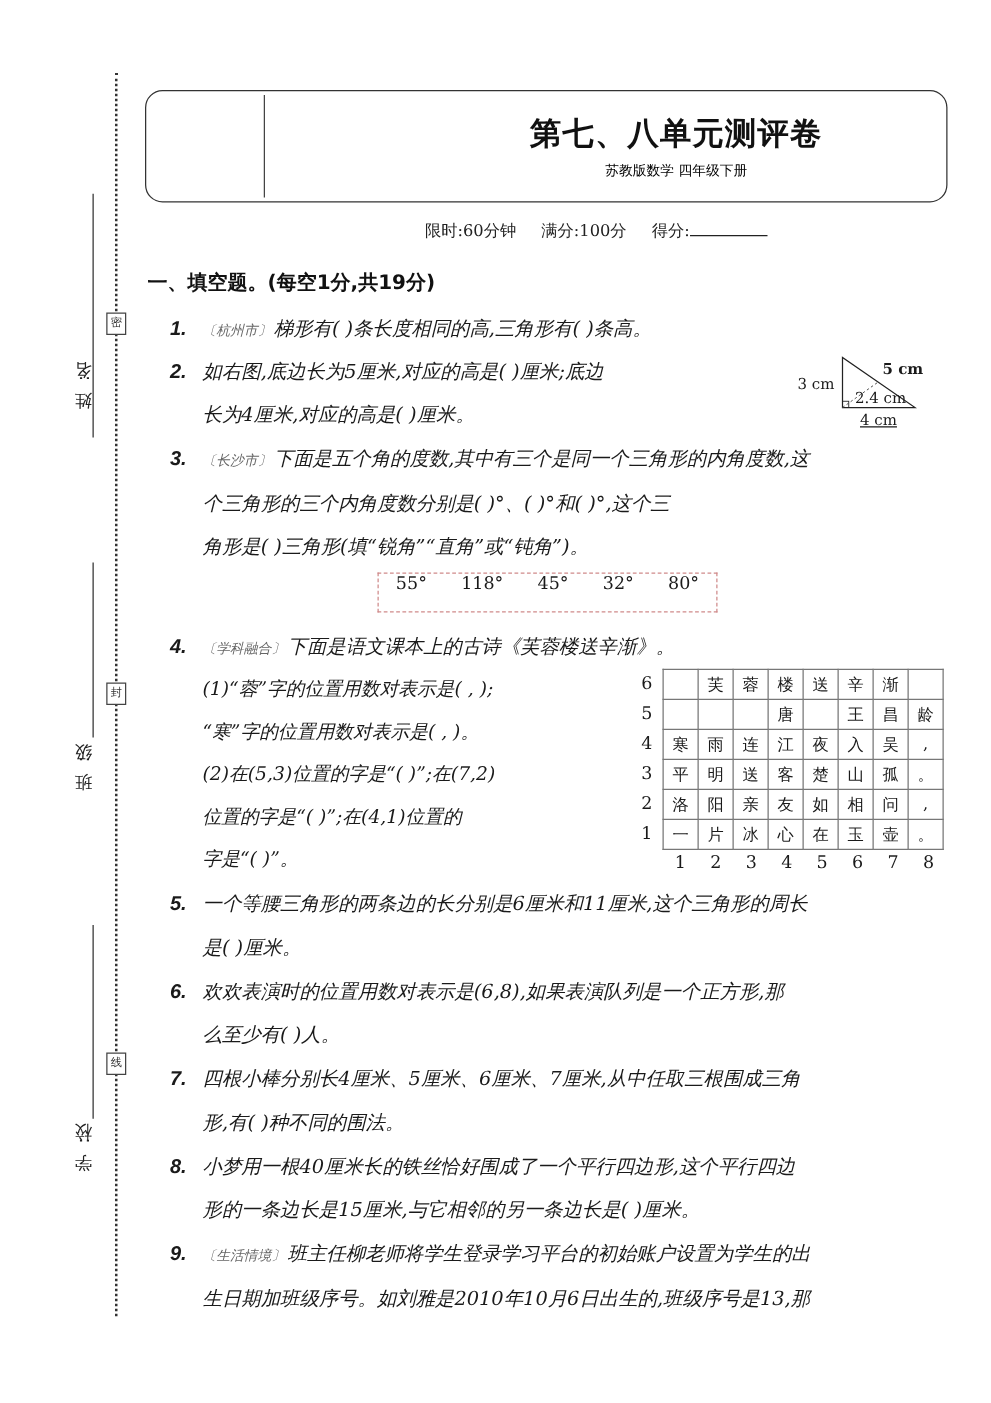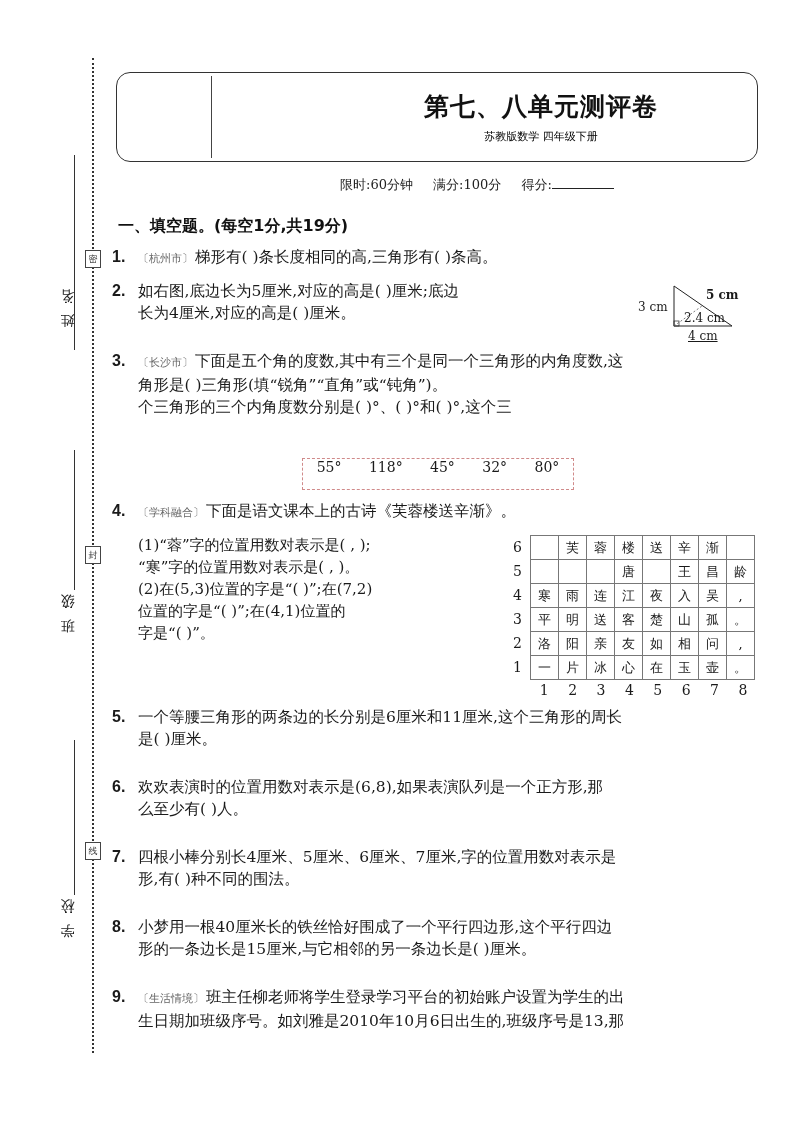--- a/index.html
+++ b/index.html
@@ -24,21 +24,21 @@
   .title { position:absolute; left:210px; right:0; top:18px; text-align:center;
            font-family:"DejaVu Sans", sans-serif; font-weight:bold; font-size:25px; letter-spacing:1px; color:#111; }
   .subtitle { position:absolute; left:210px; right:0; top:57px; text-align:center;
               font-family:"DejaVu Sans", sans-serif; font-size:11px; color:#000000; }
   .meta { position:absolute; left:340px; top:176px; font-size:13px; color:#222; }
   .meta span { margin-right:16px;text-align:right; }
   .score-blank { display:inline-block; width:62px; border-bottom:1px solid #222; height:12px; vertical-align:baseline; }
 
   .section-title { position:absolute; left:118px; top:216px; font-family:"DejaVu Sans", sans-serif;
                    font-size:16px; font-weight:bold; color:#111; }
-  .q { position:absolute; left:112px; font-size:15.5px; line-height:22px; color:#1a1a1a; }
+  .q { position:absolute; left:136px; font-size:15.5px; line-height:34px; color:#1a1a1a;font-style:italic; }
   .qnum { font-family:"Liberation Sans", sans-serif; font-weight:bold; font-size:16px; display:inline-block; width:26px; }
   .tag { font-family:"DejaVu Sans", sans-serif; font-size:11px; color:#666; margin-right:2px; }
   .indent { padding-left:26px; }
 
   .angles-box { position:absolute; left:302px; top:458px; width:270px; height:30px;
                 border:1px dashed #d08a8a; font-size:14px; display:flex; align-items:flex-start; justify-content:space-around; }
 
   .poem-grid { position:absolute; left:530px; top:535px; border-collapse:collapse; }
   .poem-grid td { width:27px; height:23px; border:1px solid #777; text-align:center; font-size:13px; padding:0; }
   .y-labels { position:absolute; left:513px; top:535px; font-size:14px; }
@@ -91,22 +91,22 @@
     <line x1="38" y1="44" x2="66" y2="24" stroke="#555" stroke-width="0.8" stroke-dasharray="2,2"></line>
   </svg>
   <span class="abs" style="left:2px;top:18px;">3 cm</span>
   <span class="abs" style="left:70px;top:6px;font-weight:bold;">5 cm</span>
   <span class="abs" style="left:48px;top:29px;">2.4 cm</span>
   <span class="abs" style="left:52px;top:47px;text-decoration:underline;">4 cm</span>
 </div>
 
 <div class="q" style="top:350px;width:650px;">
   <div><span class="qnum">3.</span><span class="tag">〔长沙市〕</span><span>下面是五个角的度数,其中有三个是同一个三角形的内角度数,这</span></div>
+  <div class="indent">个三角形的三个内角度数分别是(          )°、(          )°和(          )°,这个三</div>
   <div class="indent">角形是(          )三角形(填“锐角”“直角”或“钝角”)。</div>
-  <div class="indent">个三角形的三个内角度数分别是(          )°、(          )°和(          )°,这个三</div>
 </div>
 <div class="angles-box">
   <span>55°</span>
   <span>118°</span>
   <span>45°</span>
   <span>32°</span>
   <span>80°</span>
 </div>
 
 <div class="q" style="top:500px;width:650px;">
@@ -207,21 +207,21 @@
   <div><span class="qnum">5.</span><span>一个等腰三角形的两条边的长分别是6厘米和11厘米,这个三角形的周长</span></div>
   <div class="indent">是(          )厘米。</div>
 </div>
 
 <div class="q" style="top:776px;width:650px;">
   <div><span class="qnum">6.</span><span>欢欢表演时的位置用数对表示是(6,8),如果表演队列是一个正方形,那</span></div>
   <div class="indent">么至少有(          )人。</div>
 </div>
 
 <div class="q" style="top:846px;width:650px;">
-  <div><span class="qnum">7.</span><span>四根小棒分别长4厘米、5厘米、6厘米、7厘米,字的位置用数对表示是</span></div>
+  <div><span class="qnum">7.</span><span>四根小棒分别长4厘米、5厘米、6厘米、7厘米,从中任取三根围成三角</span></div>
   <div class="indent">形,有(          )种不同的围法。</div>
 </div>
 
 <div class="q" style="top:916px;width:650px;">
   <div><span class="qnum">8.</span><span>小梦用一根40厘米长的铁丝恰好围成了一个平行四边形,这个平行四边</span></div>
   <div class="indent">形的一条边长是15厘米,与它相邻的另一条边长是(          )厘米。</div>
 </div>
 
 <div class="q" style="top:986px;width:650px;">
   <div><span class="qnum">9.</span><span class="tag">〔生活情境〕</span><span>班主任柳老师将学生登录学习平台的初始账户设置为学生的出</span></div>

